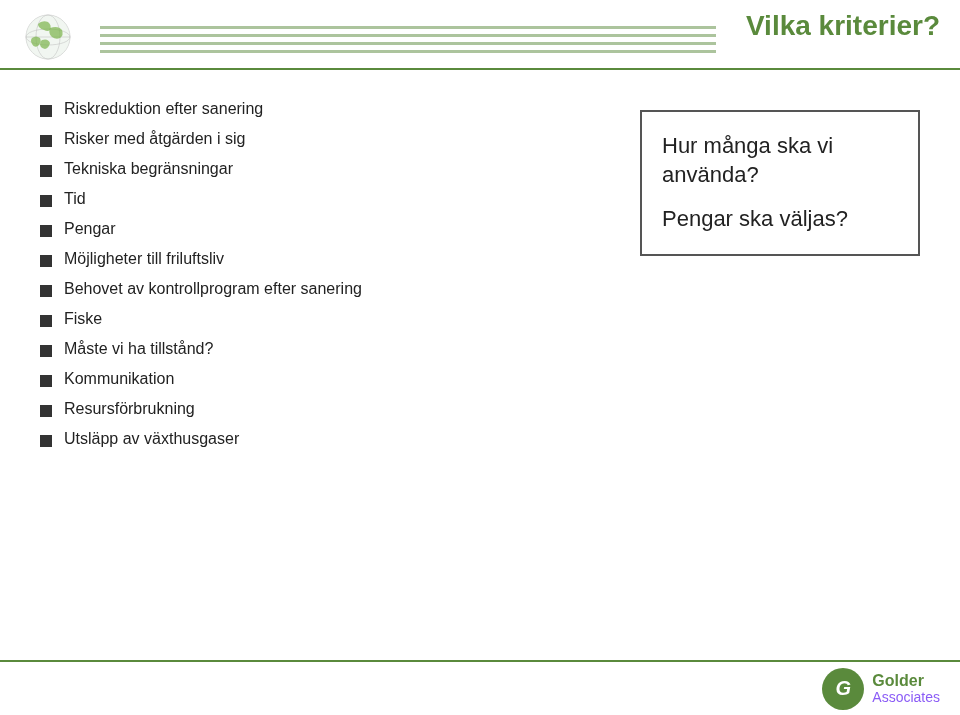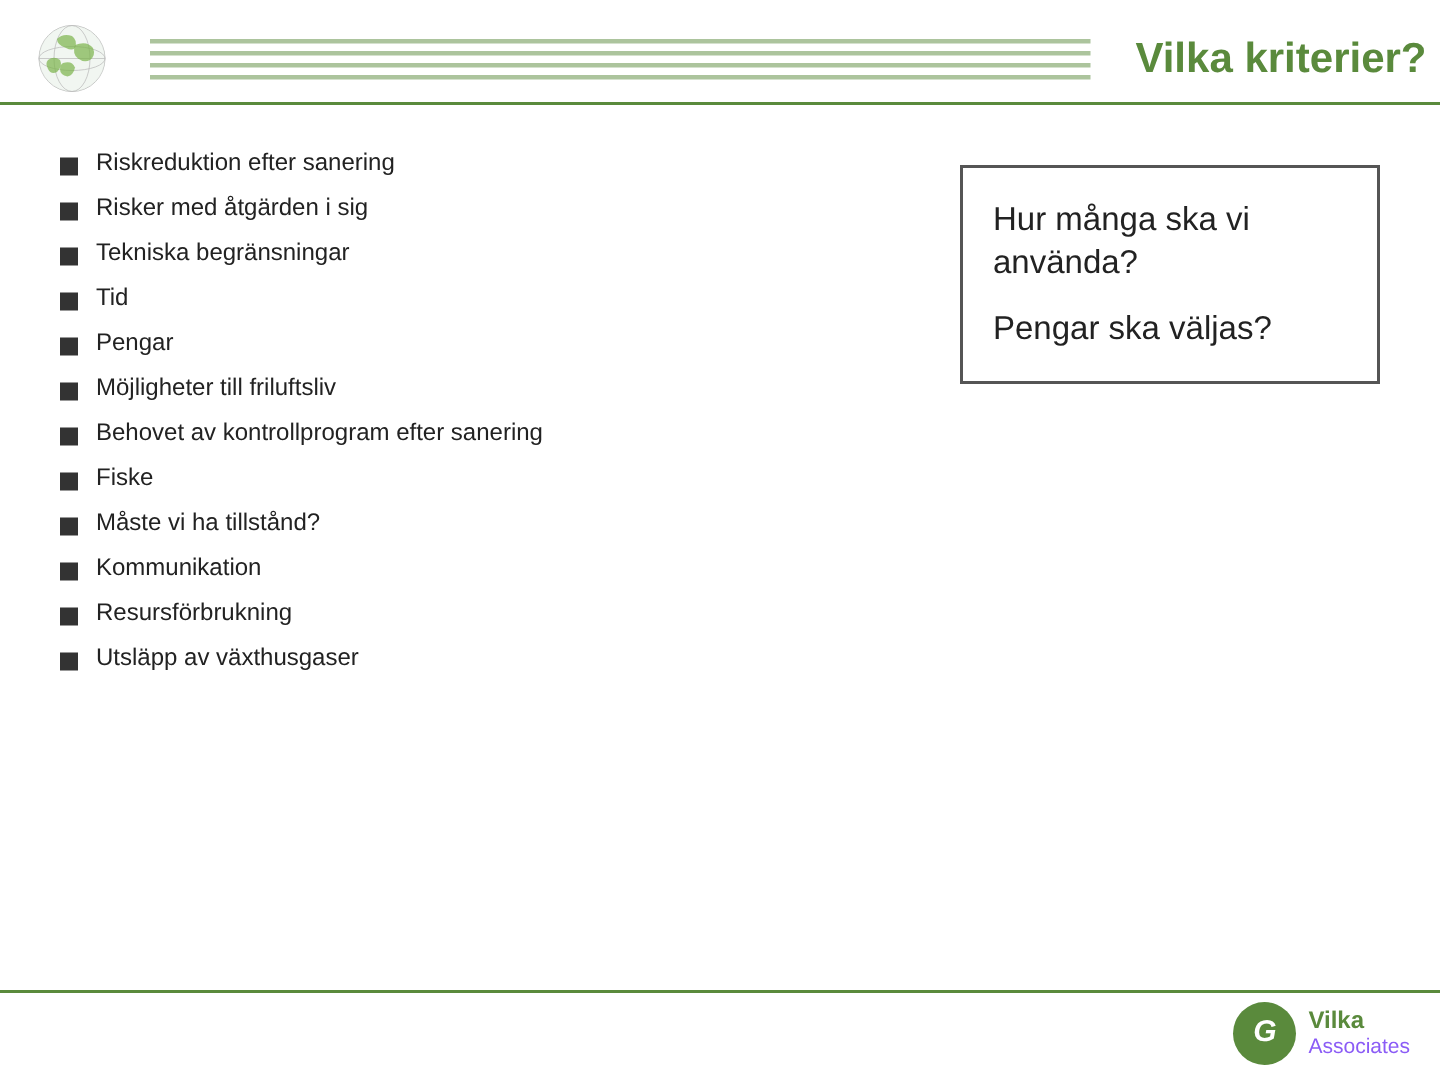--- a/index.html
+++ b/index.html
@@ -9,22 +9,21 @@
       height: 715px;
       background: #ffffff;
       font-family: Arial, Helvetica, sans-serif;
       position: relative;
       overflow: hidden;
     }
 
     
     .header {
       display: flex;
-      align-items: center;
-      padding: 10px 9px 0 20px;
+      padding: 10px 20px 0 20px;
       border-bottom: 2px solid #5a8a3c;
       height: 70px;
     }
 
     .header-lines {
       flex: 1;
       display: flex;
       flex-direction: column;
       justify-content: center;
       gap: 5px;
@@ -242,17 +241,17 @@
     <div class="right-box-question1">Hur många ska vi använda?</div>
     <div class="right-box-question2">Pengar ska väljas?</div>
   </div>
 
 </div>
 
 <div class="footer">
   <div class="golder-logo">
     <div class="golder-circle">G</div>
     <div class="golder-text">
-      <span class="golder-name">Vilka</span>
+      <span class="golder-name">Golder</span>
       <span class="golder-associates">Associates</span>
     </div>
   </div>
 </div>
 
 </body></html>

